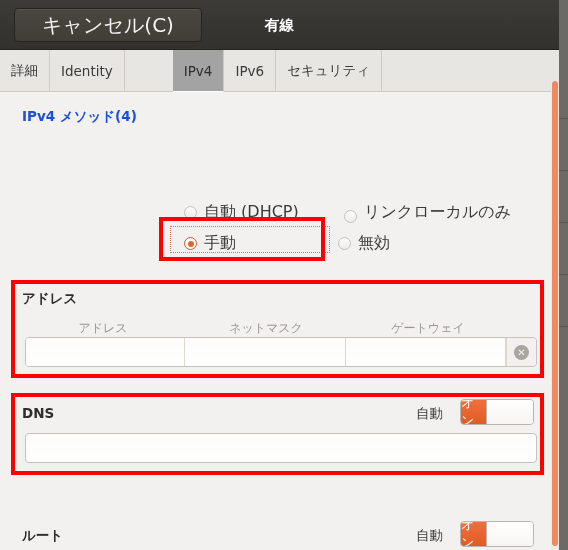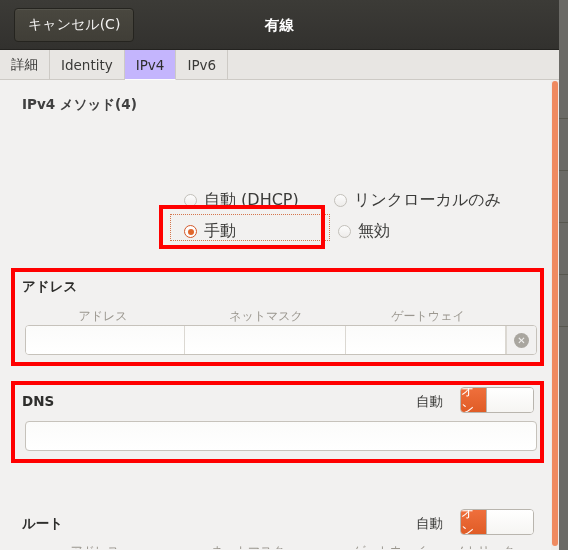--- a/index.html
+++ b/index.html
@@ -29,23 +29,23 @@
     position: absolute; left: 0; right: 0; top: 16px;
     text-align: center;
     color: #ffffff;
     font-size: 14.5px;
     font-weight: bold;
     letter-spacing: .3px;
   }
   .hb-btn {
     position: absolute; top: 8px;
     height: 34px;
-    padding: 0 13px;
+    padding: 0 27px;
     display: flex; align-items: center; justify-content: center;
-    font-size: 14px;
+    font-size: 20px;
     border-radius: 4px;
     border: 1px solid #25241f;
     background: linear-gradient(to bottom, #49473f 0%, #403e37 100%);
     color: #f2f1f0;
     box-shadow: inset 0 1px 0 rgba(255,255,255,.07);
     cursor: pointer;
     white-space: nowrap;
   }
   #btn-cancel { left: 14px; }
   #btn-apply {
@@ -53,56 +53,57 @@
     color: #77756e;
     background: linear-gradient(to bottom, #3c3a34 0%, #373530 100%);
     border-color: #2a2925;
     box-shadow: none;
     cursor: default;
   }
 
   
   #tabbar {
     position: relative;
-    height: 30px;
+    height: 42px;
     background: #e8e6e3;
     border-bottom: 1px solid #cdcac5;
     display: flex;
     align-items: stretch;
   }
   .tab {
     display: flex; align-items: center;
     padding: 0 11px;
     font-size: 13.5px;
     color: #3a3a38;
     border-right: 1px solid #cdcac5;
     background: #e8e6e3;
     cursor: pointer;
     white-space: nowrap;
   }
   .tab.active {
-    background: #c4b5fd;
+    background: #a3a3a3;
     color: #2e2e2c;
     border-bottom: 1px solid #fdfdfd;
     margin-bottom: -1px;
+    margin-left: 48px;
   }
   #tabbar .tab-filler { flex: 1; background: #e8e6e3; }
 
   
   #content {
     position: relative;
     height: 469px;
     background: #f2f1f0;
     overflow: hidden;
   }
 
   .row-label {
     font-size: 13.5px;
     font-weight: bold;
-    color: #404040;
+    color: #1d4ed8;
   }
   #method-label { position: absolute; left: 22px; top: 16px; }
   .radio-item {
     position: absolute;
     display: flex; align-items: center;
     font-size: 16px;
     color: #3b3b39;
     cursor: pointer;
     white-space: nowrap;
   }
@@ -120,21 +121,21 @@
     background: #fdfdfd;
   }
   .radio-item.checked .radio-dot::after {
     content: "";
     position: absolute; left: 2.5px; top: 2.5px;
     width: 6px; height: 6px; border-radius: 50%;
     background: #e0662b;
   }
   #radio-auto  { left: 184px; top: 110px; }
   #radio-manual{ left: 184px; top: 141px; }
-  #radio-local { left: 334px; top: 110px; }
+  #radio-local { left: 344px; top: 110px; align-items: flex-end; }
   #radio-disabled { left: 338px; top: 141px; }
 
   
   #manual-focus {
     position: absolute;
     left: 170px; top: 134px;
     width: 160px; height: 27px;
     border: 1px dotted #d4764c;
     pointer-events: none;
   }
@@ -266,20 +267,21 @@
   <div id="headerbar">
     <div class="hb-btn" id="btn-cancel">キャンセル(C)</div>
     <div class="hb-title">有線</div>
   </div>
 
   <div id="tabbar">
     <div class="tab">詳細</div>
     <div class="tab">Identity</div>
     <div class="tab active">IPv4</div>
     <div class="tab">IPv6</div>
+    <div class="tab">セキュリティ</div>
     <div class="tab-filler"></div>
   </div>
 
   <div id="content">
 
     <div class="row-label" id="method-label">IPv4 メソッド(4)</div>
 
     <div class="radio-item" id="radio-auto">
       <span class="radio-dot"></span>
       <span>自動 (DHCP)</span>

